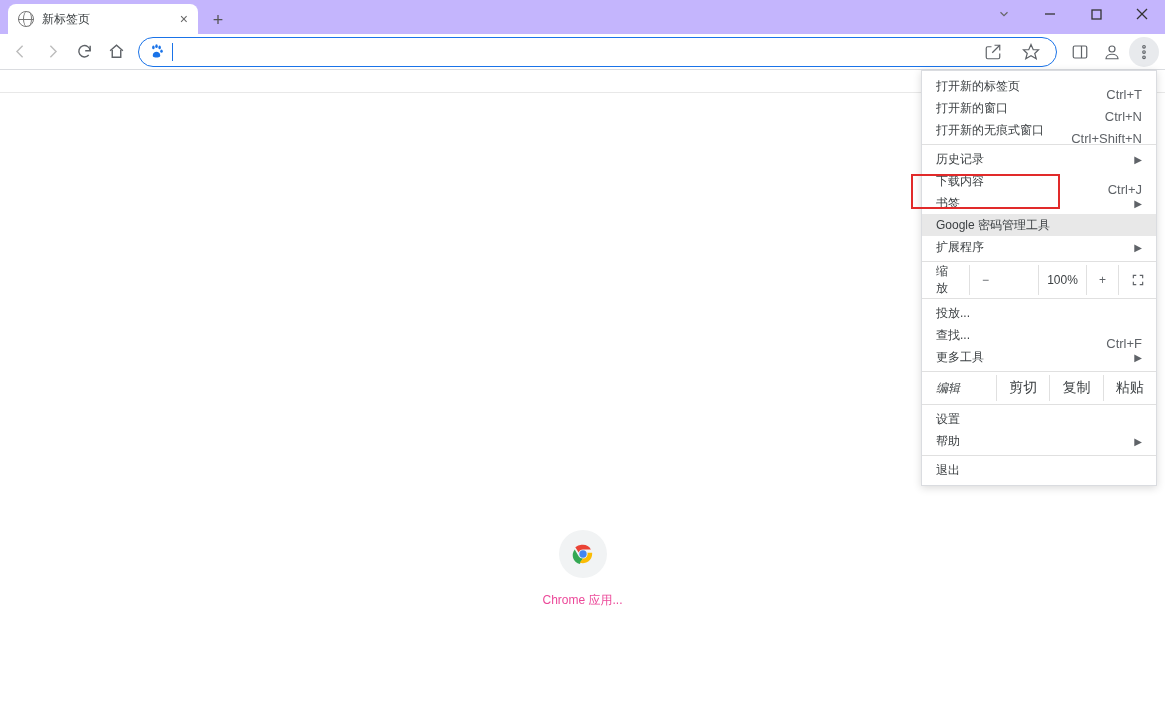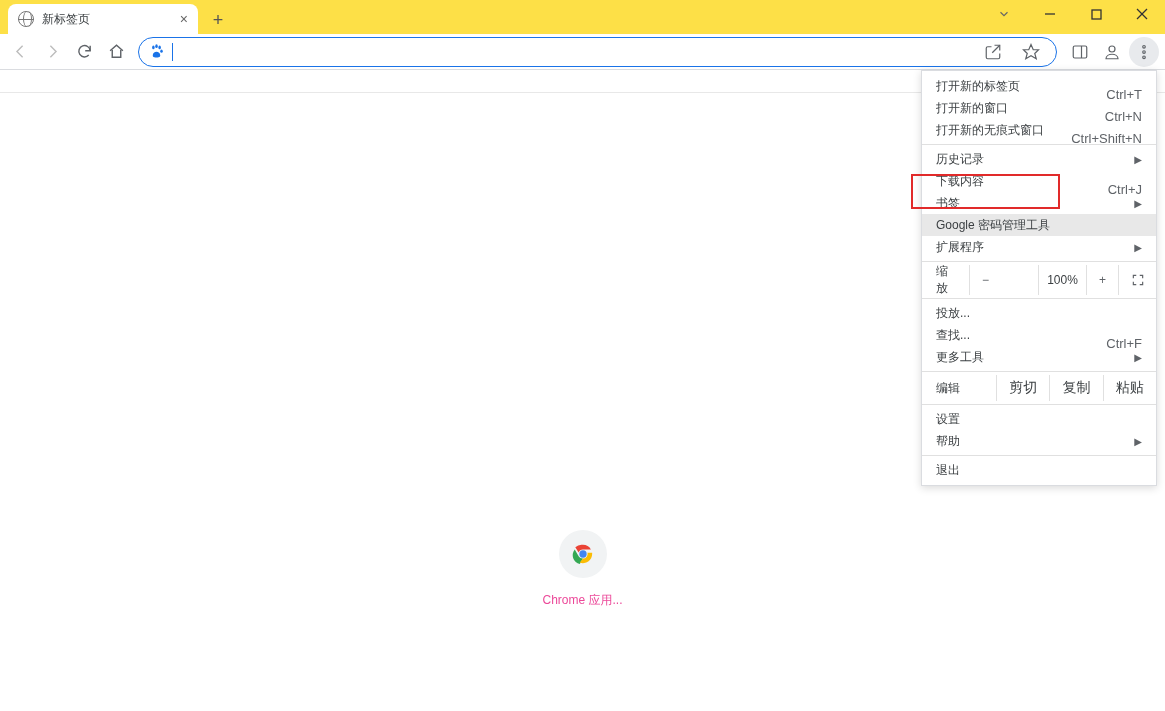--- a/index.html
+++ b/index.html
@@ -3,21 +3,21 @@
 <meta charset="utf-8">
 <style>
   * { box-sizing: border-box; margin: 0; padding: 0; font-family: "Segoe UI", Arial, sans-serif; }
   body { width: 1165px; height: 711px; background: #fff; overflow: hidden; position: relative; }
 
   
   .window-controls { position: absolute; top: 0; right: 0; height: 28px; display: flex; }
   .win-btn { width: 46px; display: flex; align-items: center; justify-content: center; font-size: 14px; color: #333; }
 
   
-  .tabstrip { height: 34px; background: #fde047; display: flex; align-items: flex-end; padding-left: 8px; }
+  .tabstrip { height: 34px; background: #c4b5fd; display: flex; align-items: flex-end; padding-left: 8px; }
   .tab { display: flex; align-items: center; height: 30px; background: #fff; border-radius: 8px 8px 0 0; padding: 0 10px; min-width: 190px; gap: 8px; font-size: 12px; color: #3c4043; }
   .tab .globe { width: 16px; height: 16px; border: 1.3px solid #777; border-radius: 50%; position: relative; }
   .tab .globe::before { content:""; position:absolute; left:50%; top:-1px; bottom:-1px; width:7px; margin-left:-3.5px; border:1.3px solid #777; border-radius:50%; border-top:none; border-bottom:none;}
   .tab .globe::after { content:""; position:absolute; left:-1px; right:-1px; top:50%; height:1.3px; background:#777;}
   .tab .close { margin-left: auto; font-size: 14px; color: #666; }
   .newtab { width: 28px; height: 28px; display: flex; align-items: center; justify-content: center; font-size: 18px; color: #555; margin-left: 6px; }
 
   
   .toolbar { height: 36px; background: #fff; border-bottom: 1px solid #dadce0; display: flex; align-items: center; padding: 0 6px; gap: 4px; }
   .nav-btn { width: 28px; height: 28px; display: flex; align-items: center; justify-content: center; color: #5f6368; }
@@ -48,21 +48,21 @@
   .msep { height: 1px; background: #e0e0e0; margin: 3px 0; }
   .highlight-box { position:absolute; border: 2.5px solid #e12a2a; pointer-events:none; }
 
   .zoom-row { display:flex; align-items:center; height: 30px; }
   .zoom-row .zlabel { padding: 0 14px; flex: 1; }
   .zoom-row .zbtn { width: 32px; text-align:center; border-left: 1px solid #e0e0e0; height: 100%; display:flex; align-items:center; justify-content:center; color:#5f6368; }
   .zoom-row .zval { width: 48px; text-align:center; border-left: 1px solid #e0e0e0; height:100%; display:flex; align-items:center; justify-content:center;margin-left:37px; }
   .zoom-row .zfull { width: 38px; border-left:1px solid #e0e0e0; height:100%; display:flex; align-items:center; justify-content:center; }
 
   .edit-row { display:flex; height:26px; align-items:center; }
-  .edit-row .elabel { padding: 0 14px; flex: 0 0 74px; }
+  .edit-row .elabel { padding: 0 14px; flex: 0 0 74px; font-style: italic; }
   .edit-row .ebtn { flex:1; text-align:center; border-left: 1px solid #e0e0e0; height:100%; display:flex; align-items:center; justify-content:center; font-size: 14px;}
 </style>
 </head>
 <body>
 
 <div class="tabstrip">
   <div class="tab">
     <span class="globe"></span>
     <span>新标签页</span>
     <span class="close">×</span>

